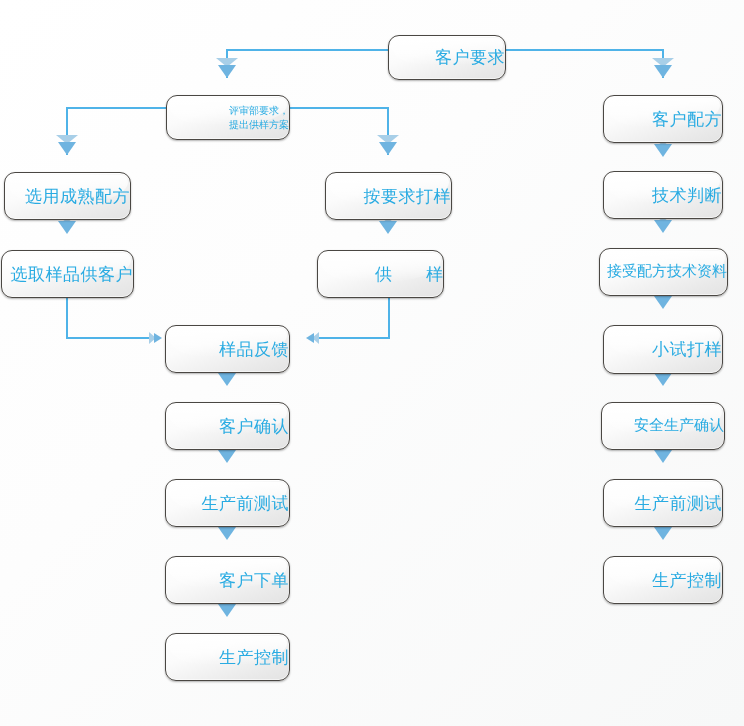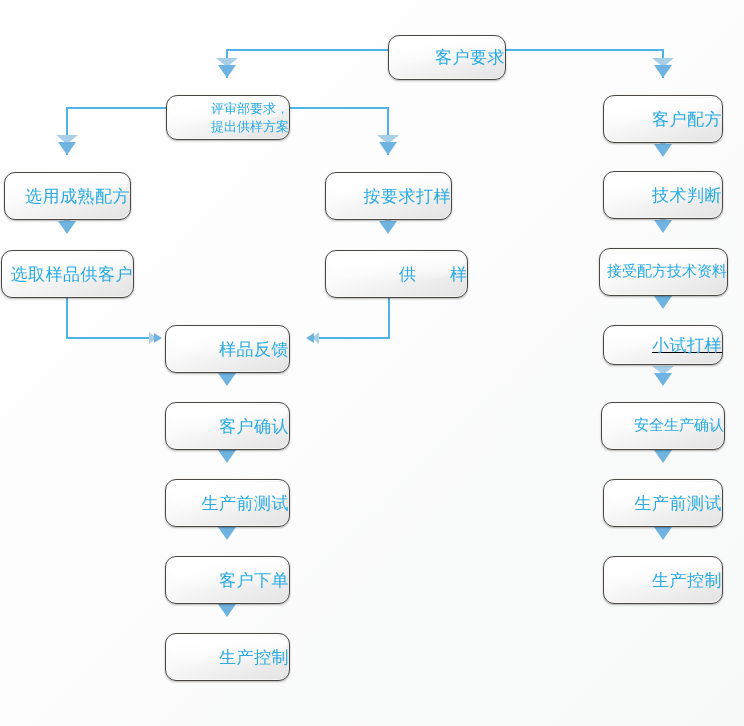--- a/index.html
+++ b/index.html
@@ -70,21 +70,21 @@
     position: relative;
     z-index: 2;
     color: #29abe2;
     font-size: 17px;
     line-height: 1.32;
     letter-spacing: 0.5px;
     white-space: pre-line;
     font-weight: 400;
   }
   .node.small-text .label { font-size: 15px; letter-spacing: 0px; }
-  .node.two-line .label { font-size: 13px; letter-spacing: 0px; text-align: left; }
+  .node.two-line .label { font-size: 10px; letter-spacing: 0px; text-align: left; }
   .node.spaced .label { letter-spacing: 0px; }
 
   
   .arrow-down {
     position: absolute;
     width: 22px;
     height: 24px;
     z-index: 2;
   }
   .arrow-down .t1, .arrow-down .t2 {
@@ -234,21 +234,21 @@
   <div class="node" style="left:1px; top:239px; width:133px; height:48px;">
     <span class="label">选取样品供客户</span>
   </div>
   <div class="node" style="left:4px; top:161px; width:127px; height:48px;">
     <span class="label">选用成熟配方</span>
   </div>
 
   <div class="node" style="left:325px; top:161px; width:127px; height:48px;">
     <span class="label">按要求打样</span>
   </div>
-  <div class="node spaced" style="left:325px; top:239px; width:143px; height:48px;">
+  <div class="node spaced" style="left:317px; top:239px; width:127px; height:48px;">
     <span class="label">供　　样</span>
   </div>
 
   <div class="node" style="left:165px; top:314px; width:125px; height:48px;">
     <span class="label">样品反馈</span>
   </div>
   <div class="node" style="left:165px; top:391px; width:125px; height:48px;">
     <span class="label">客户确认</span>
   </div>
   <div class="node" style="left:165px; top:468px; width:125px; height:48px;">
@@ -263,21 +263,21 @@
 
   <div class="node" style="left:603px; top:84px; width:120px; height:48px;">
     <span class="label">客户配方</span>
   </div>
   <div class="node" style="left:603px; top:160px; width:120px; height:48px;">
     <span class="label">技术判断</span>
   </div>
   <div class="node small-text" style="left:599px; top:237px; width:129px; height:48px;">
     <span class="label">接受配方技术资料</span>
   </div>
-  <div class="node" style="left:603px; top:314px; width:120px; height:40px;text-decoration:underline;">
+  <div class="node" style="left:603px; top:314px; width:120px; height:49px;">
     <span class="label">小试打样</span>
   </div>
   <div class="node small-text" style="left:601px; top:391px; width:124px; height:48px;">
     <span class="label">安全生产确认</span>
   </div>
   <div class="node" style="left:603px; top:468px; width:120px; height:48px;">
     <span class="label">生产前测试</span>
   </div>
   <div class="node" style="left:603px; top:545px; width:120px; height:48px;">
     <span class="label">生产控制</span>

